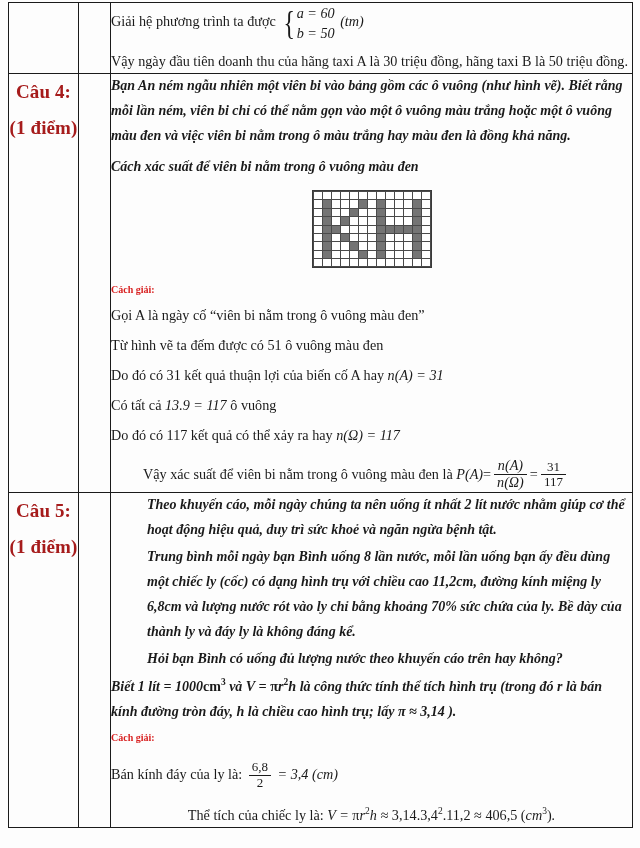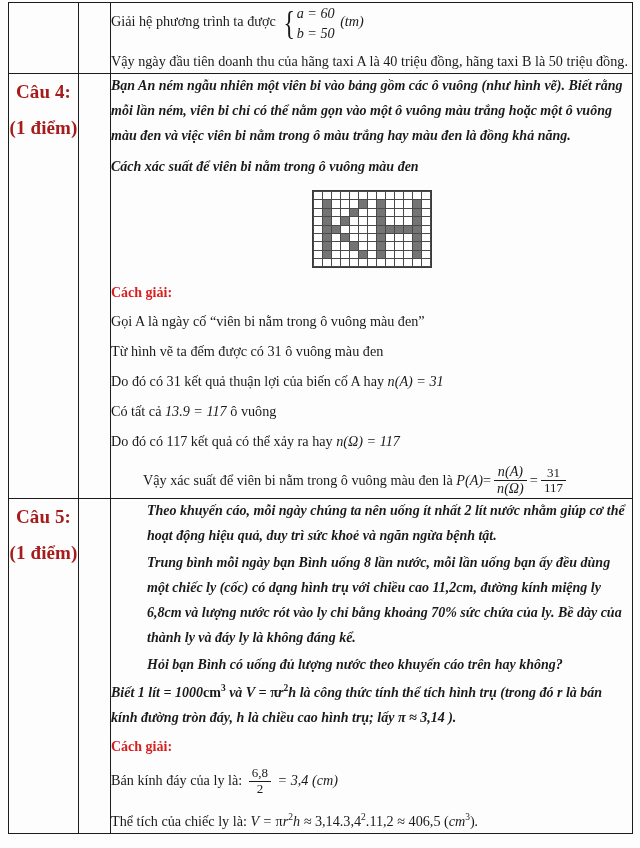--- a/index.html
+++ b/index.html
@@ -64,21 +64,21 @@
     font-style: italic;
     font-size: 14px;
     line-height: 1.78;
     margin: 0 0 6px 0;
   }
   .tight { margin-bottom: 2px; margin-left: 36px; }
 
   .heading-red {
     color: #d81f1f;
     font-weight: bold;
-    font-size: 14px;
+    font-size: 10px;
     margin: 2px 0 7px 0;
     line-height: 1.5;
   }
 
   .math {
     font-family: "Liberation Serif", "DejaVu Serif", serif;
     font-style: italic;
     font-size: 14.2px;
     white-space: nowrap;
   }
@@ -166,21 +166,21 @@
             <span>Giải hệ phương trình ta được</span>
             <span class="sys">
               <span class="brace">{</span>
               <span class="rows">
                 <span class="row-eq math">a = 60</span>
                 <span class="row-eq math">b = 50</span>
               </span>
             </span>
             <span class="math">(tm)</span>
           </p>
-          <p class="ln">Vậy ngày đầu tiên doanh thu của hãng taxi A là 40 triệu đồng, hãng taxi B là 50 triệu đồng.</p>
+          <p class="ln">Vậy ngày đầu tiên doanh thu của hãng taxi A là 30 triệu đồng, hãng taxi B là 50 triệu đồng.</p>
         </td>
       </tr>
 
       <tr>
         <td class="label-cell">
           <div>Câu 4:</div>
           <div>(1 điểm)</div>
         </td>
         <td></td>
         <td class="body-cell">
@@ -326,21 +326,21 @@
                       <td class="off"></td>
                       <td class="off"></td>
                     </tr>
                   </tbody>
                 </table>
             </div>
           </div>
 
           <p class="heading-red">Cách giải:</p>
           <p class="ln">Gọi A là ngày cố “viên bi nằm trong ô vuông màu đen”</p>
-          <p class="ln">Từ hình vẽ ta đếm được có 31 ô vuông màu đen</p>
+          <p class="ln">Từ hình vẽ ta đếm được có 51 ô vuông màu đen</p>
 
           <p class="ln">
             <span>Do đó có 31 kết quả thuận lợi của biến cố A hay</span>
             <span class="math">n(A) = 31</span>
           </p>
 
           <p class="ln">
             <span>Có tất cả</span>
             <span class="math">13.9 = 117</span>
             <span>ô vuông</span>
@@ -371,27 +371,27 @@
 
           <p class="bi">
             <span>Biết 1 lít = 1000</span><span class="up">cm</span><span class="sup">3</span>
             <span>và</span>
             <span class="math">V = <span class="up">π</span>r<span class="sup">2</span>h</span>
             <span>là công thức tính thể tích hình trụ (trong đó r là bán kính đường tròn đáy, h là chiều cao hình trụ; lấy π ≈ 3,14 ).</span>
           </p>
 
           <p class="heading-red">Cách giải:</p>
 
-          <p class="ln" style="margin-top:10px;">
+          <p class="ln" style="margin-top:16px;">
             <span>Bán kính đáy của ly là:</span>
             <span class="frac"><span class="n">6,8</span><span class="d">2</span></span>
             <span class="math">= 3,4 (cm)</span>
           </p>
 
-          <p class="ln" style="margin-top:12px;">
+          <p class="ln" style="margin-top:12px;text-align:center;">
             <span>Thể tích của chiếc ly là:</span>
             <span class="math">V = <span class="up">π</span>r<span class="sup">2</span>h ≈ <span class="up">3,14.3,4</span><span class="sup">2</span><span class="up">.11,2 ≈ 406,5</span> <span class="up">(</span>cm<span class="sup">3</span><span class="up">)</span>.</span>
           </p>
         </td>
       </tr>
 
     </tbody>
   </table>
 
 </div>

